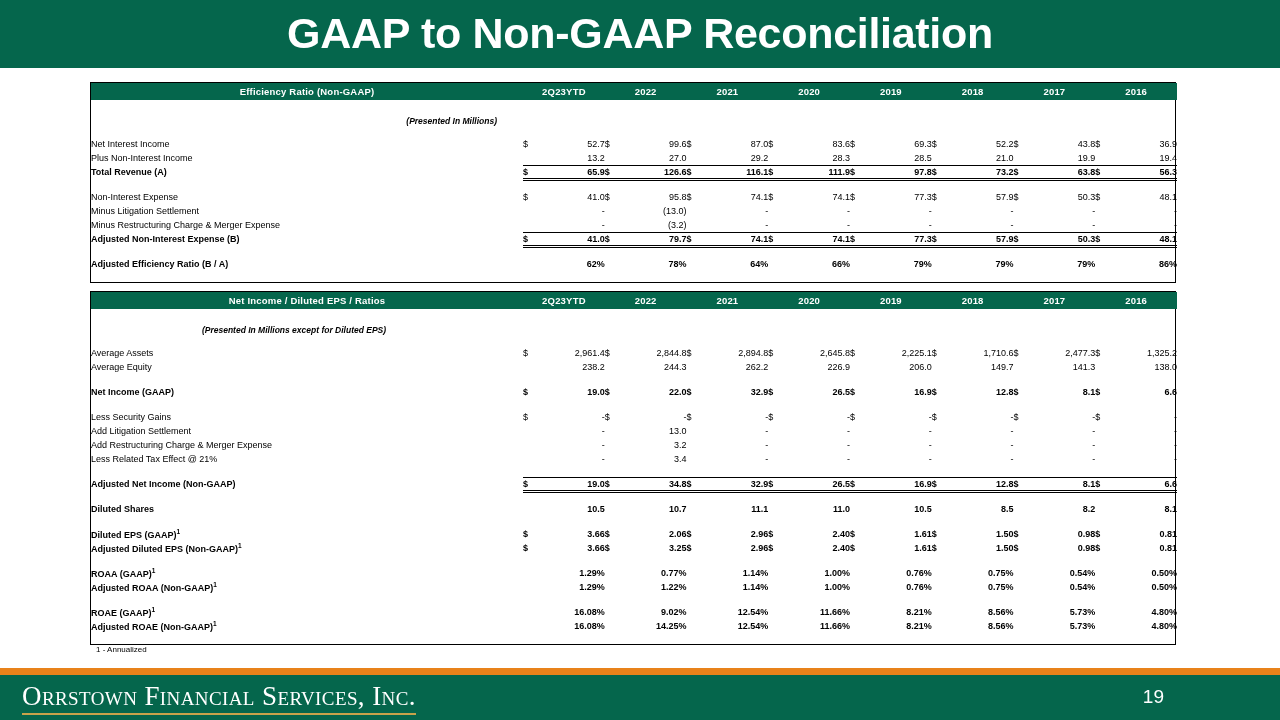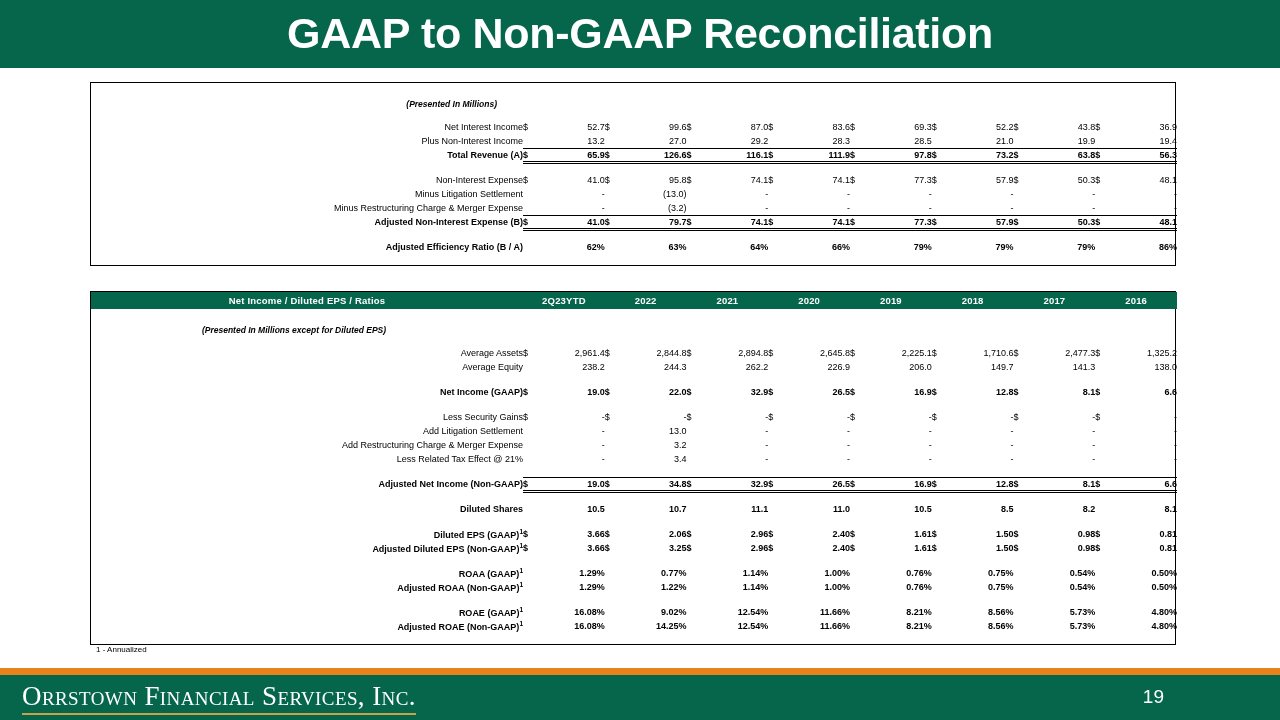--- a/index.html
+++ b/index.html
@@ -65,21 +65,21 @@
     letter-spacing: 0.2px;
   }
   tr.hdr td.hdr-title { text-align: center; }
 
   
   col.c-label { width: 432px; }
   col.c-dol   { width: 22px; }
   col.c-num   { width: 59.75px; }
 
   td.lbl {
-    text-align: right;
+    text-align: left;
     padding-right: 26px;
     white-space: nowrap;
   }
   td.lbl.italic { font-style: italic; font-weight: bold; font-size: 8.5px; }
 
   td.dol { text-align: left; padding-left: 3px; font-size: 9px; }
   td.num { text-align: right; padding-right: 7px; font-size: 9px; white-space: nowrap; }
 
   tr.row td { height: 14px; }
   tr.spacer td { height: 11px; }
@@ -153,20 +153,31 @@
           <col class="c-dol">
           <col class="c-num">
           <col class="c-dol">
           <col class="c-num">
           <col class="c-dol">
           <col class="c-num">
           <col class="c-dol">
           <col class="c-num">
         </colgroup>
         <tbody>
+          <tr class="hdr">
+            <td class="hdr-title">Efficiency Ratio (Non-GAAP)</td>
+            <td colspan="2">2Q23YTD</td>
+            <td colspan="2">2022</td>
+            <td colspan="2">2021</td>
+            <td colspan="2">2020</td>
+            <td colspan="2">2019</td>
+            <td colspan="2">2018</td>
+            <td colspan="2">2017</td>
+            <td colspan="2">2016</td>
+          </tr>
           <tr class="row">
             <td class="lbl italic" style="text-align:right;padding-right:26px;padding-top:16px;">(Presented In Millions)</td>
             <td colspan="16"></td>
           </tr>
           <tr class="spacer">
             <td colspan="17"></td>
           </tr>
           <tr class="row">
             <td class="lbl">Net Interest Income</td>
             <td class="dol">$</td>
@@ -304,21 +315,21 @@
             <td class="num rule-top rule-dbl">48.1</td>
           </tr>
           <tr class="spacer">
             <td colspan="17"></td>
           </tr>
           <tr class="row bold">
             <td class="lbl">Adjusted Efficiency Ratio (B / A)</td>
             <td class="dol"></td>
             <td class="num">62%</td>
             <td class="dol"></td>
-            <td class="num">63%</td>
+            <td class="num">78%</td>
             <td class="dol"></td>
             <td class="num">64%</td>
             <td class="dol"></td>
             <td class="num">66%</td>
             <td class="dol"></td>
             <td class="num">79%</td>
             <td class="dol"></td>
             <td class="num">79%</td>
             <td class="dol"></td>
             <td class="num">79%</td>

